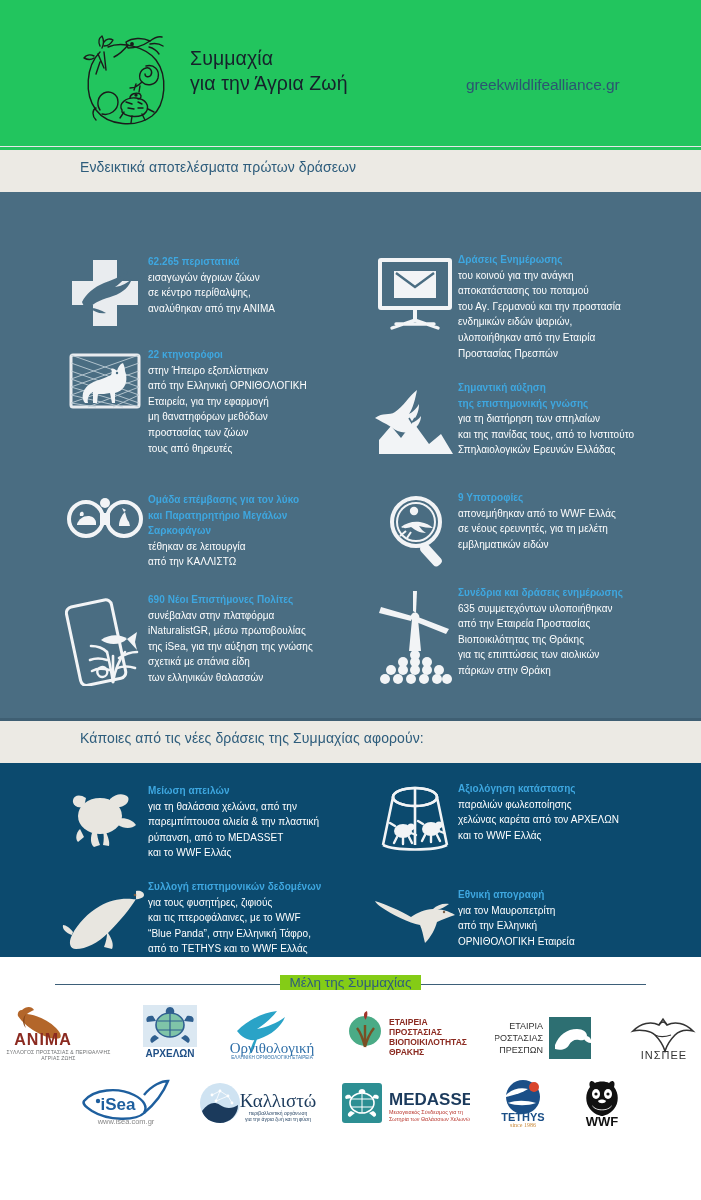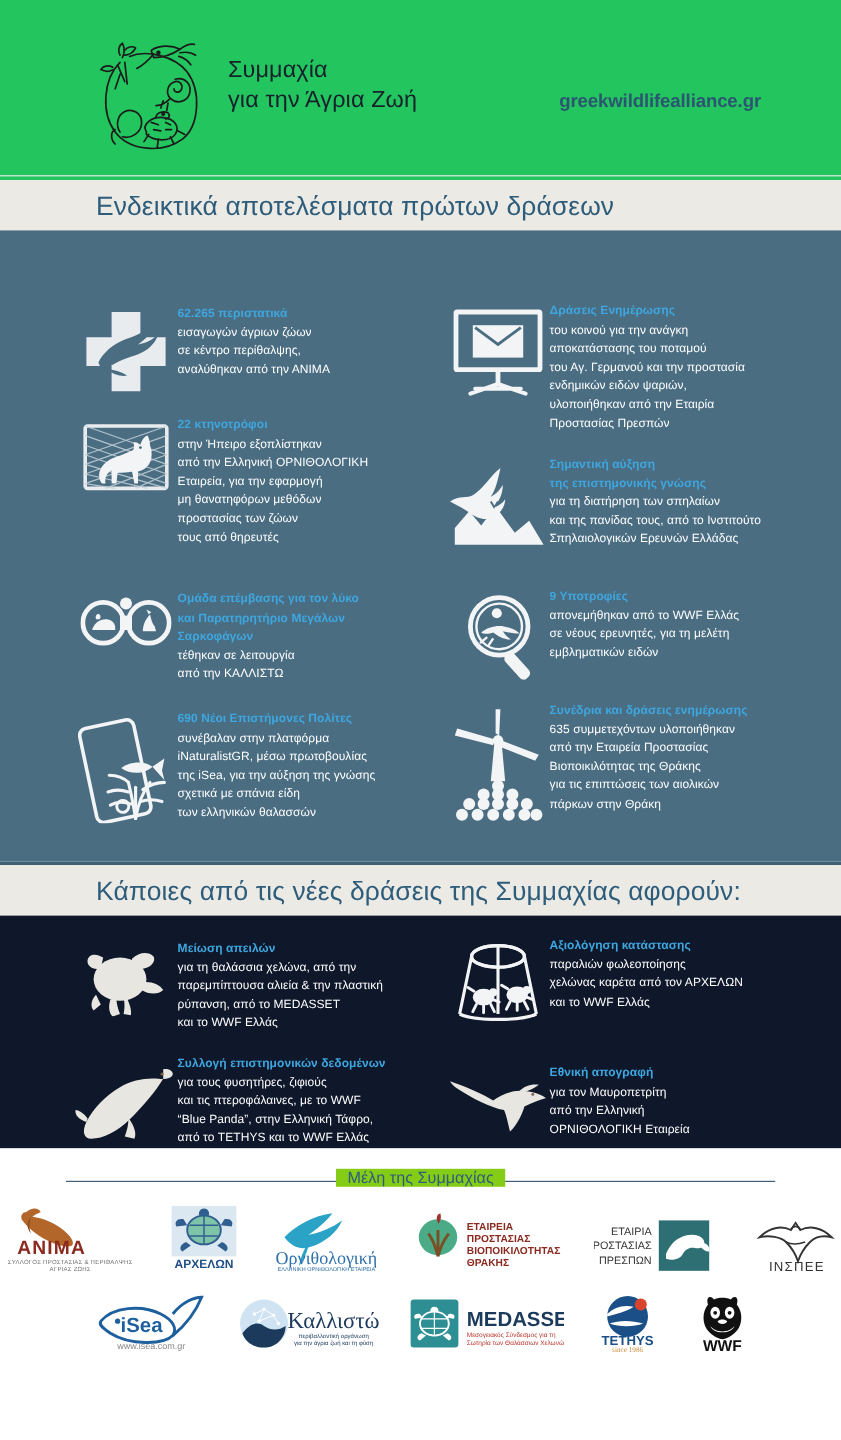--- a/index.html
+++ b/index.html
@@ -16,38 +16,38 @@
   .header{height:150px;position:relative;background:#22c55e;}
   .logo-wrap{position:absolute;left:70px;top:24px;width:110px;height:110px;}
   .brand-text{
     position:absolute;left:190px;top:46px;
     color:#16212b;font-size:19.5px;line-height:25px;font-weight:400;
     letter-spacing:.1px;
   }
   .brand-line{display:block;white-space:nowrap;}
   .site-url{
     position:absolute;left:466px;top:76px;
-    color:#2c5572;font-size:15.5px;font-weight:700;letter-spacing:-.1px;
+    color:#2c5572;font-size:15.5px;font-weight:400;letter-spacing:-.1px;
   }
   .header-rule{position:absolute;left:0;top:146px;width:701px;height:1px;background:#e6e8ea;}
 
   
   .band-title{
     height:42px;background:#eceae4;position:relative;
   }
   .band-title span{
     position:absolute;left:80px;top:9px;
-    color:#2e5d7c;font-size:22px;font-weight:400;letter-spacing:.1px;
+    color:#2e5d7c;font-size:14px;font-weight:400;letter-spacing:.1px;
     white-space:nowrap;
   }
   .band-title.brown-head{background:#eceae4;}
 
   
   .sec-blue{background:#4a6d82;padding:0;position:relative;height:526px;}
-  .sec-brown{background:#0f172a;position:relative;height:194px;}
+  .sec-brown{background:#0c4a6e;position:relative;height:194px;}
   .divider-blue{height:3px;background:#3f5f73;}
 
   .item{display:flex;position:absolute;}
   .icon-box{width:86px;min-width:86px;display:flex;align-items:flex-start;justify-content:center;padding-top:2px;}
   .txt{font-size:10px;line-height:15.6px;color:#ffffff;letter-spacing:.05px;}
   .txt .hl{color:#3ea7e0;display:block;}
   .txt .ln{display:block;white-space:nowrap;}
 
   svg{display:block;}
 

